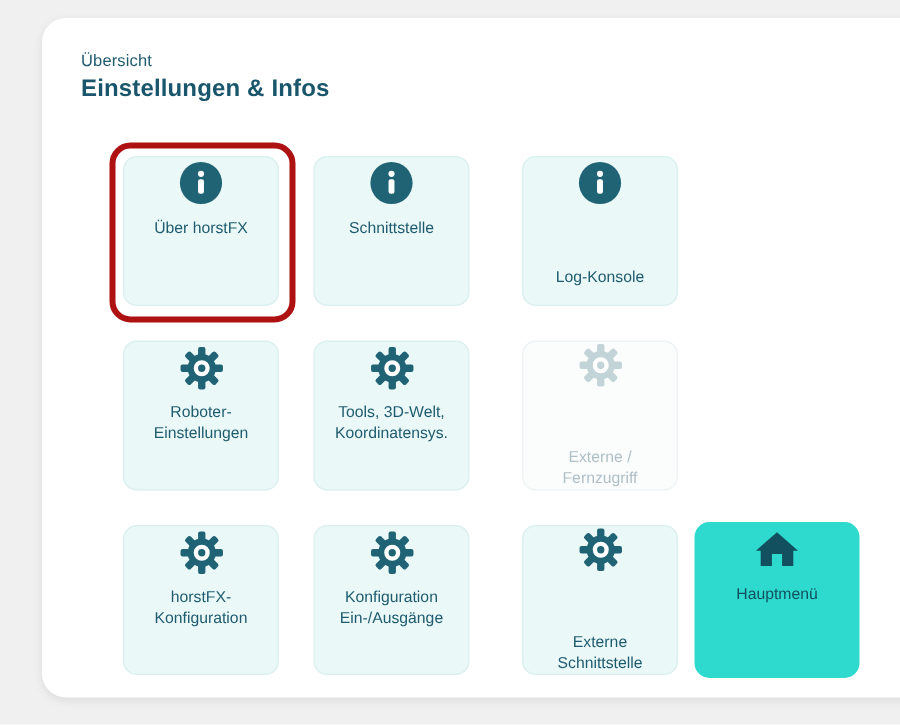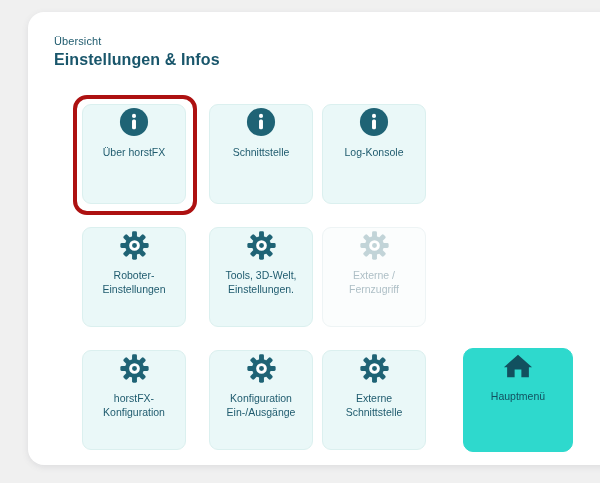--- a/index.html
+++ b/index.html
@@ -106,21 +106,21 @@
     border-color: #2ed9cd;
     width: 110px;
     height: 104px;
     border-radius: 10px;
   }
   .tile.primary .tlabel { color: #12505f; }
 
   
   .c0 { left: 0px; }
   .c1 { left: 127px; }
-  .c2 { left: 240px; }
+  .c2 { left: 266px; gap: 33px; }
   .c3 { left: 381px; }
 
   .r0 { top: 0px; }
   .r1 { top: 123px; }
   .r2 { top: 246px; }
 
   
   .tile.primary.r2 { top: 244px; }
 
   
@@ -211,21 +211,21 @@
                 <rect x="13.3" y="0.4" width="5.4" height="9.2" rx="1.5" transform="rotate(180 16 16)"></rect>
                 <rect x="13.3" y="0.4" width="5.4" height="9.2" rx="1.5" transform="rotate(225 16 16)"></rect>
                 <rect x="13.3" y="0.4" width="5.4" height="9.2" rx="1.5" transform="rotate(270 16 16)"></rect>
                 <rect x="13.3" y="0.4" width="5.4" height="9.2" rx="1.5" transform="rotate(315 16 16)"></rect>
                 <circle cx="16" cy="16" r="10.4"></circle>
               </g>
               <circle cx="16" cy="16" r="4.3" fill="none" stroke="#ffffff" stroke-width="3.2"></circle>
             </svg>
           </div>
           <div class="tlabel">Tools, 3D-Welt,
-Einstellungen.</div>
+Koordinatensys.</div>
         </div>
         <div class="tile c2 r1 disabled">
           <div class="glyph">
             <svg viewBox="0 0 32 32" width="29" height="29">
               <g fill="#c2d4d8">
                 <rect x="13.3" y="0.4" width="5.4" height="9.2" rx="1.5" transform="rotate(0 16 16)"></rect>
                 <rect x="13.3" y="0.4" width="5.4" height="9.2" rx="1.5" transform="rotate(45 16 16)"></rect>
                 <rect x="13.3" y="0.4" width="5.4" height="9.2" rx="1.5" transform="rotate(90 16 16)"></rect>
                 <rect x="13.3" y="0.4" width="5.4" height="9.2" rx="1.5" transform="rotate(135 16 16)"></rect>
                 <rect x="13.3" y="0.4" width="5.4" height="9.2" rx="1.5" transform="rotate(180 16 16)"></rect>

